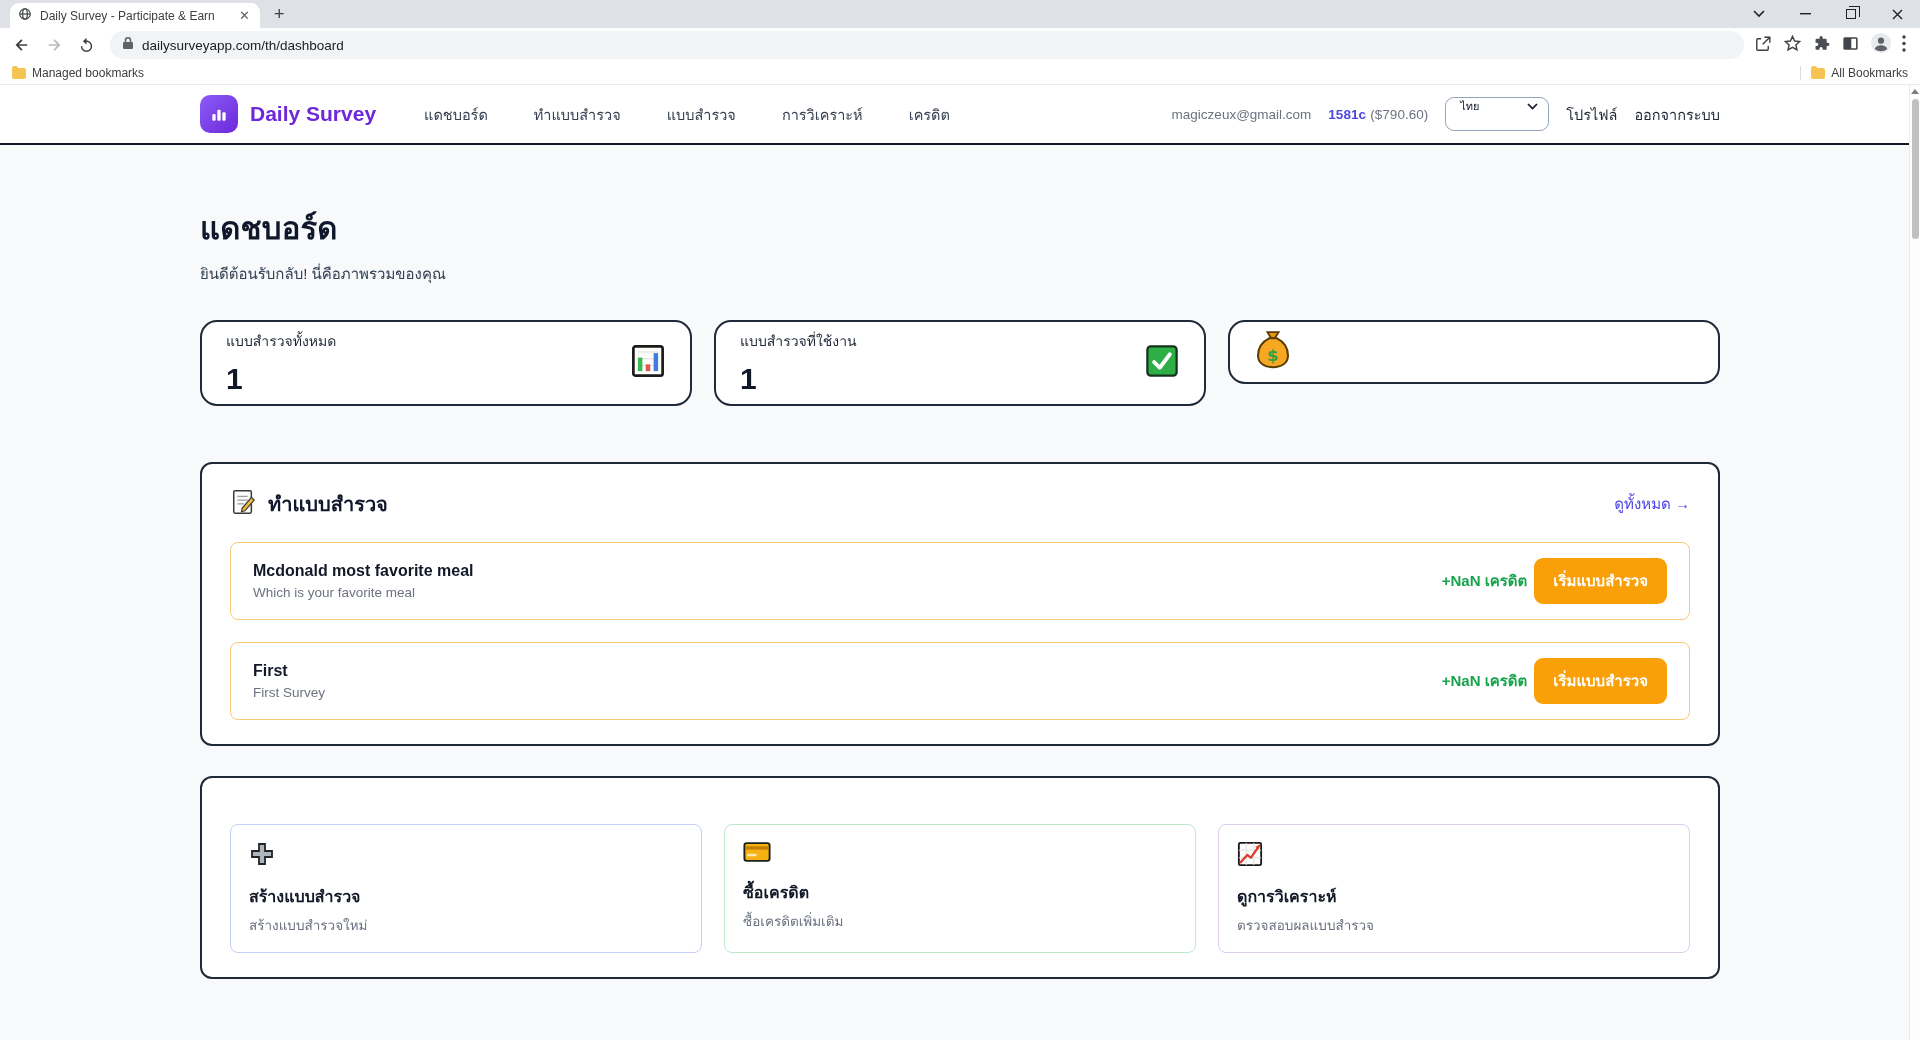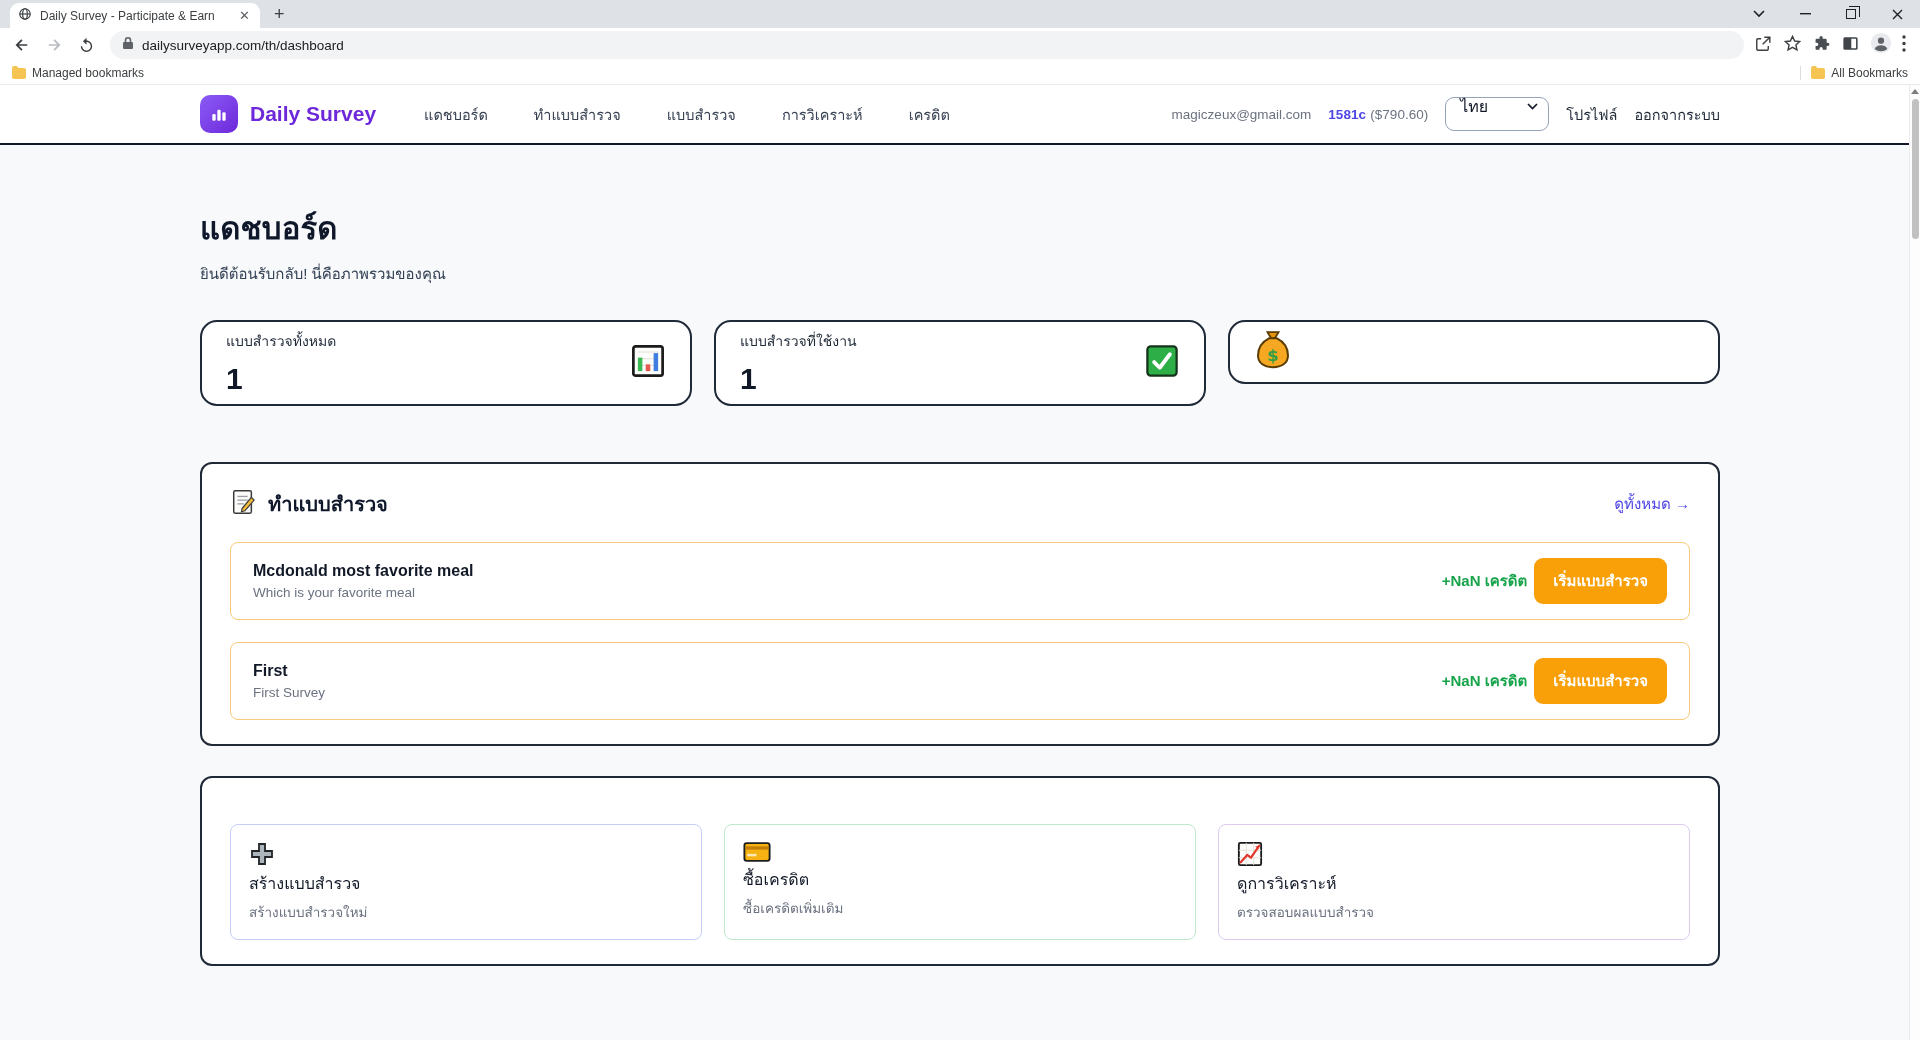--- a/index.html
+++ b/index.html
@@ -52,21 +52,21 @@
     background:linear-gradient(135deg,#8b5cf6,#6d28d9); display:flex; align-items:center; justify-content:center; }
   .brand-name { font-size:21px; font-weight:bold; color:#6d28d9; }
   .main-nav { display:flex; gap:46px; margin-left:48px; }
   .main-nav a { font-size:14.5px; color:#374151; text-decoration:none; }
   .hdr-right { margin-left:auto; display:flex; align-items:center; gap:17px; }
   .hdr-email { font-size:13.5px; color:#6b7280; }
   .hdr-credits b { font-size:13.5px; color:#4f46e5; }
   .hdr-credits span { font-size:13.5px; color:#6b7280; }
   .lang-select { width:104px; height:34px; border:1px solid #94a3b8; border-radius:9px;
     display:flex; align-items:center; justify-content:space-between; padding:0 10px 16px 14px;
-    font-size:16px; color:#111827; background:#fff; }
+    font-size:11px; color:#111827; background:#fff; }
   .hdr-link { font-size:14.5px; color:#1f2937; text-decoration:none; }
 
   
   .main { width:1520px; margin:0 auto; padding-top:58px; }
   .page-title { font-size:31px; font-weight:800; color:#0f172a; letter-spacing:.2px; }
   .page-sub { margin-top:9px; font-size:15px; color:#334155; }
 
   .stats-row { display:flex; gap:22px; margin-top:34px; align-items:flex-start; }
   .stat-card { flex:1; background:#fff; border:2px solid #1f2937; border-radius:17px;
     padding:8px 24px; display:flex; justify-content:space-between; align-items:center; }
@@ -90,21 +90,21 @@
   .start-btn { background:#f9a008; border:none; border-radius:9px; padding:11px 19px;
     font-size:15px; font-weight:bold; color:#ffffff; font-family:inherit; cursor:pointer; }
 
   .qa-panel { margin-top:30px; }
   .qa-title { font-size:20px; font-weight:bold; color:#0f172a; }
   .qa-grid { display:flex; gap:22px; margin-top:22px; }
   .qa-card { flex:1; border-radius:8px; padding:16px 18px; background:#fff; }
   .qa-card.c0 { border:1px solid #c5cff7; }
   .qa-card.c1 { border:1px solid #bfe8cd; }
   .qa-card.c2 { border:1px solid #ddccf0; }
-  .qa-name { font-size:16px; font-weight:normal; color:#111827; }
+  .qa-name { font-size:16px; font-weight:bold; color:#111827; margin-top:13px; }
   .qa-sub { font-size:13.5px; color:#6b7280; margin-top:5px; }
 </style>
 </head>
 <body>
 
 <div class="titlebar">
   <div class="tab">
     <span>
       <svg width="14" height="14" viewBox="0 0 24 24">
           <circle cx="12" cy="12" r="9" fill="none" stroke="#3c4043" stroke-width="2"></circle>

